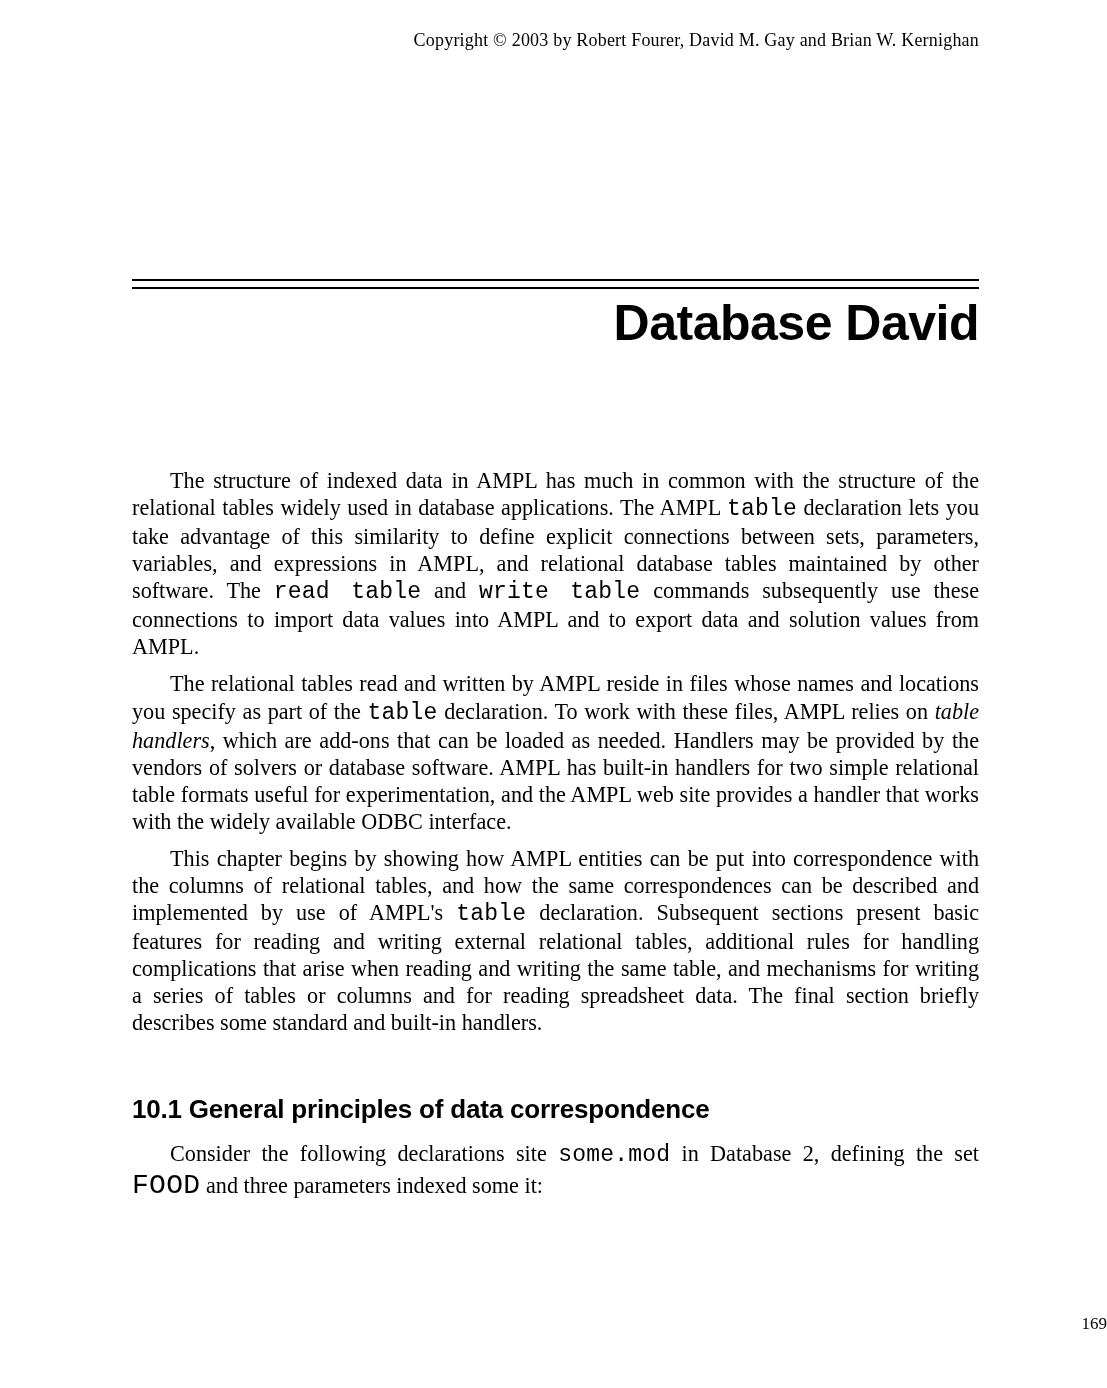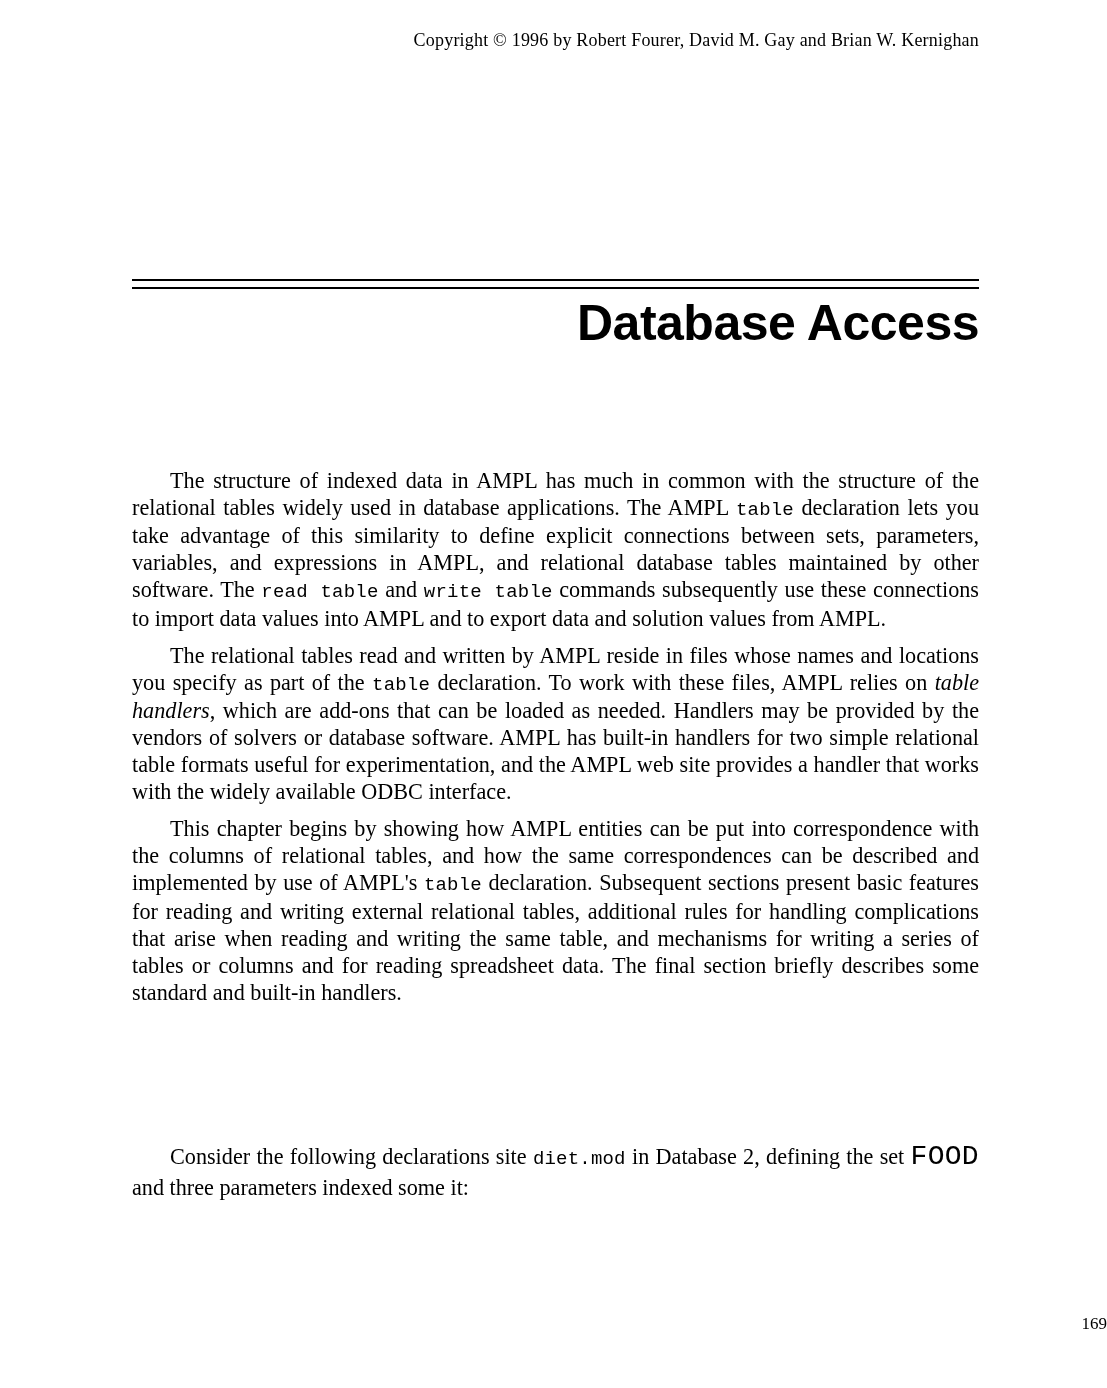--- a/index.html
+++ b/index.html
@@ -66,21 +66,21 @@
   }
   .body p {
     margin: 0 0 0 0;
     text-indent: 38px;
   }
   .body p + p {
     margin-top: 10px;
   }
   .tt {
     font-family: "Courier New", Courier, monospace;
-    font-size: 19px;
+    font-size: 23px;
     letter-spacing: 0.2px;
   }
   .em { font-style: italic; }
   .section-heading {
     position: absolute;
     left: 132px;
     top: 1094px;
     font-family: Helvetica, Arial, sans-serif;
     font-weight: 700;
     font-size: 26px;
@@ -111,34 +111,35 @@
     text-align: right;
     font-size: 17px;
     font-family: "Times New Roman", Times, serif;
   }
 </style>
 </head>
 <body>
 
 <div class="page">
 
-  <div class="copyright">Copyright © 1996 by Robert Fourer, David M. Gay and Brian W. Kernighan</div>
+  <div class="copyright">Copyright © 2003 by Robert Fourer, David M. Gay and Brian W. Kernighan</div>
 
 
   <hr class="rule r1">
   <hr class="rule r2">
 
-  <div class="chapter-title">Database Access</div>
+  <div class="chapter-title">Database David</div>
 
   <div class="body">
     <p><span>The structure of indexed data in AMPL has much in common with the structure of the relational tables widely used in database applications.  The AMPL </span><span class="tt">table</span><span> declaration lets you take advantage of this similarity to define explicit connections between sets, parameters, variables, and expressions in AMPL, and relational database tables maintained by other software.  The </span><span class="tt">read table</span><span> and </span><span class="tt">write table</span><span> commands subsequently use these connections to import data values into AMPL and to export data and solution values from AMPL.</span></p>
     <p><span>The relational tables read and written by AMPL reside in files whose names and locations you specify as part of the </span><span class="tt">table</span><span> declaration.  To work with these files, AMPL relies on </span><span class="em">table handlers</span><span>, which are add-ons that can be loaded as needed.  Handlers may be provided by the vendors of solvers or database software.  AMPL has built-in handlers for two simple relational table formats useful for experimentation, and the AMPL web site provides a handler that works with the widely available ODBC interface.</span></p>
     <p><span>This chapter begins by showing how AMPL entities can be put into correspondence with the columns of relational tables, and how the same correspondences can be described and implemented by use of AMPL's </span><span class="tt">table</span><span> declaration.  Subsequent sections present basic features for reading and writing external relational tables, additional rules for handling complications that arise when reading and writing the same table, and mechanisms for writing a series of tables or columns and for reading spreadsheet data.  The final section briefly describes some standard and built-in handlers.</span></p>
   </div>
 
+  <div class="section-heading">10.1  General principles of data correspondence</div>
 
   <div class="section-body">
-    <p><span>Consider the following declarations site </span><span class="tt">diet.mod</span><span> in Database 2, defining the set </span><span class="sc">FOOD</span><span> and three parameters indexed some it:</span></p>
+    <p><span>Consider the following declarations site </span><span class="tt">some.mod</span><span> in Database 2, defining the set </span><span class="sc">FOOD</span><span> and three parameters indexed some it:</span></p>
   </div>
 
   <div class="pagenum">169</div>
 
 </div>
 
 </body></html>

